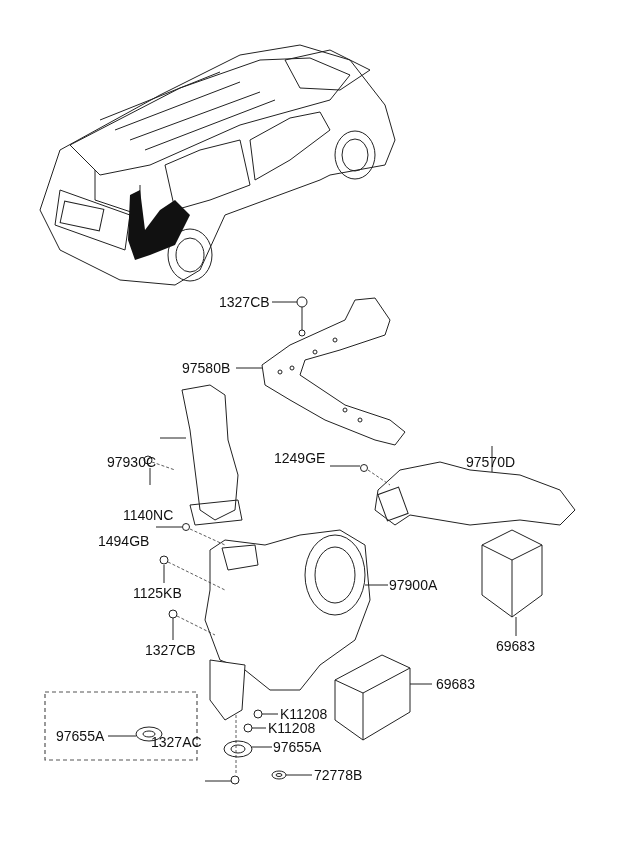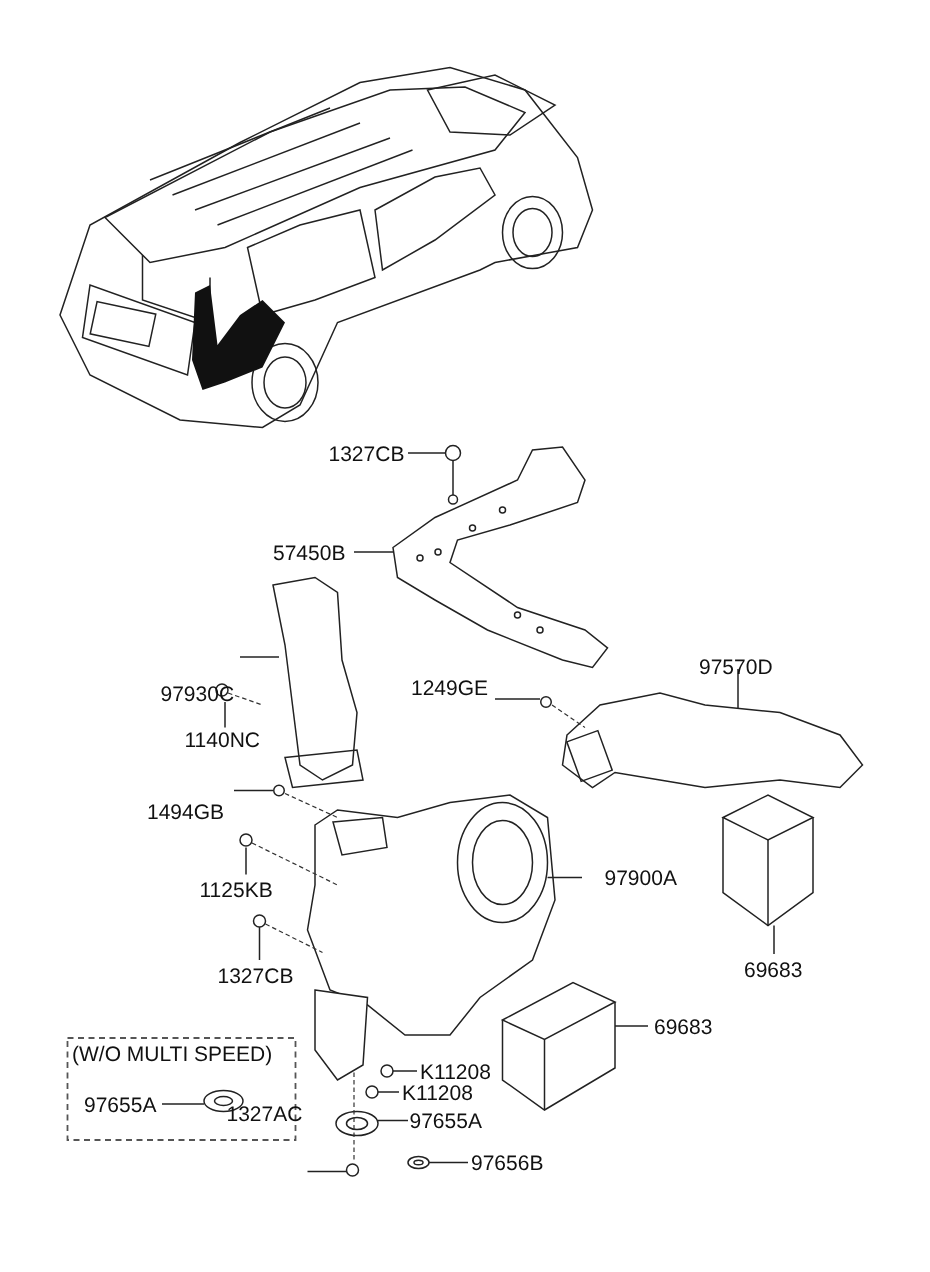--- a/index.html
+++ b/index.html
@@ -145,32 +145,31 @@
       <line class="ln" x1="252" y1="728" x2="266" y2="728"></line>
       <line class="ln" x1="252" y1="747" x2="272" y2="747"></line>
       <line class="ln" x1="205" y1="781" x2="231" y2="781"></line>
       <line class="ln" x1="286" y1="775" x2="312" y2="775"></line>
       <line class="ln" x1="108" y1="736" x2="136" y2="736"></line>
     </g>
   </svg>
 
   
   <span class="lbl" style="left:219px;top:294px">1327CB</span>
-  <span class="lbl" style="left:182px;top:360px">57450B</span>
+  <span class="lbl" style="left:182px;top:360px">97580B</span>
   <span class="lbl" style="left:107px;top:454px">97930C</span>
-  <span class="lbl" style="left:123px;top:485px">1140NC</span>
+  <span class="lbl" style="left:123px;top:507px">1140NC</span>
   <span class="lbl" style="left:274px;top:450px">1249GE</span>
-  <span class="lbl" style="left:466px;top:436px">97570D</span>
+  <span class="lbl" style="left:466px;top:454px">97570D</span>
   <span class="lbl" style="left:98px;top:533px">1494GB</span>
   <span class="lbl" style="left:133px;top:585px">1125KB</span>
-  <span class="lbl" style="left:403px;top:577px">97900A</span>
+  <span class="lbl" style="left:389px;top:577px">97900A</span>
   <span class="lbl" style="left:145px;top:642px">1327CB</span>
   <span class="lbl" style="left:496px;top:638px">69683</span>
   <span class="lbl" style="left:436px;top:676px">69683</span>
   <span class="lbl" style="left:280px;top:706px">K11208</span>
   <span class="lbl" style="left:268px;top:720px">K11208</span>
   <span class="lbl" style="left:273px;top:739px">97655A</span>
   <span class="lbl" style="left:151px;top:734px">1327AC</span>
-  <span class="lbl" style="left:314px;top:767px">97656B</span>
+  <span class="lbl" style="left:314px;top:767px">72778B</span>
 
-  <span class="lbl" style="left:48px;top:694px">(W/O MULTI SPEED)</span>
   <span class="lbl" style="left:56px;top:728px">97655A</span>
 </div>
 
 </body></html>

